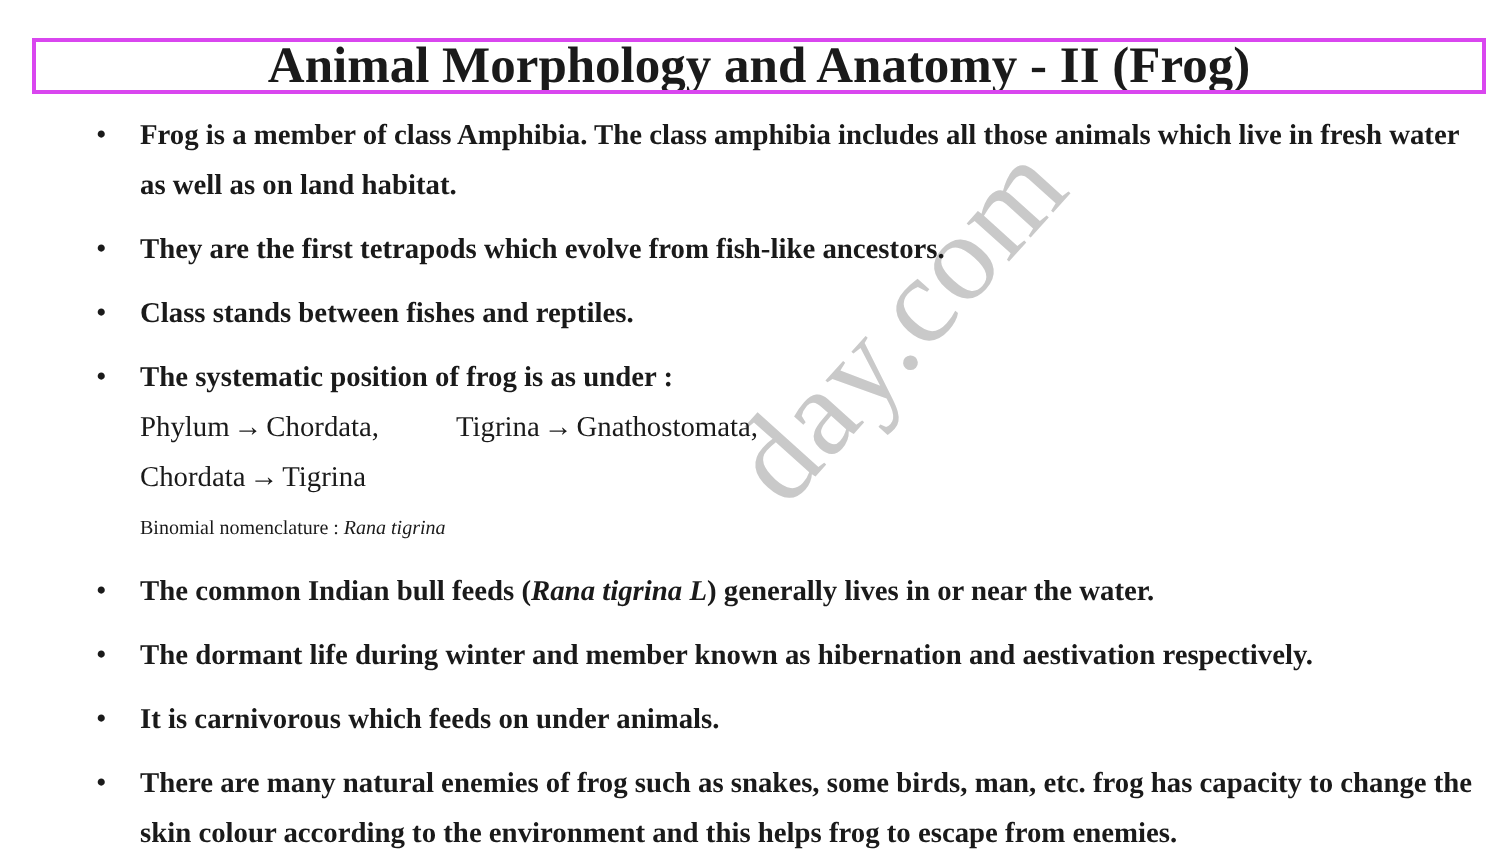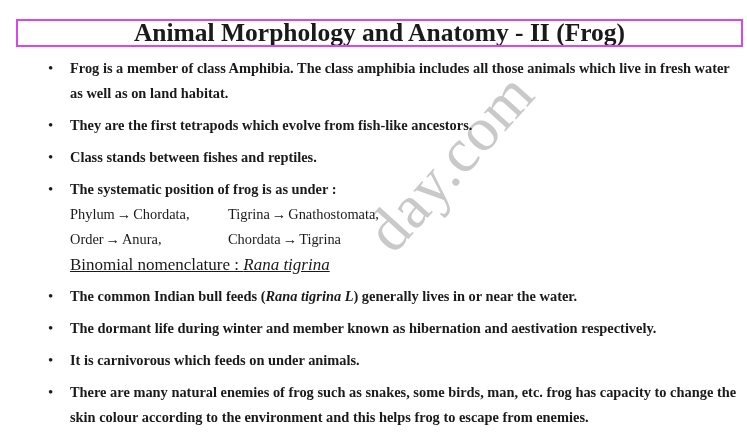--- a/index.html
+++ b/index.html
@@ -98,25 +98,24 @@
     font-size: 15px;
     line-height: 25px;
   }
   .bullet-item p {
     margin: 0;
     text-align: left;
     font-weight: bold;
   }
   .sub-line {
     padding-left: 64px;
-    font-size: 17px;
+    font-size: 10px;
     line-height: 25px;
     margin-bottom: 0;
     white-space: nowrap;
-    text-decoration: underline;
   }
   .taxo-row {
     display: flex;
     padding-left: 64px;
     font-size: 14.4px;
     line-height: 25px;
     white-space: nowrap;
   }
   .taxo-cell { display: inline-block; }
   .taxo-c1 { width: 158px; }
@@ -162,23 +161,20 @@
   <div class="taxo-row">
     <span class="taxo-cell taxo-c1">
       <span>Phylum</span><span class="arrow">→</span><span>Chordata,</span>
     </span>
     <span class="taxo-cell taxo-c3">
       <span>Tigrina</span><span class="arrow">→</span><span>Gnathostomata,</span>
     </span>
   </div>
 
   <div class="taxo-row">
-    <span class="taxo-cell taxo-c1">
-      <span>Order</span><span class="arrow">→</span><span>Anura,</span>
-    </span>
     <span class="taxo-cell taxo-c3">
       <span>Chordata</span><span class="arrow">→</span><span>Tigrina</span>
     </span>
   </div>
 
   <div class="sub-line" style="margin-bottom:7px;">
     <span>Binomial nomenclature : </span><span class="ital">Rana tigrina</span>
   </div>
 
   <div class="bullet-item">

